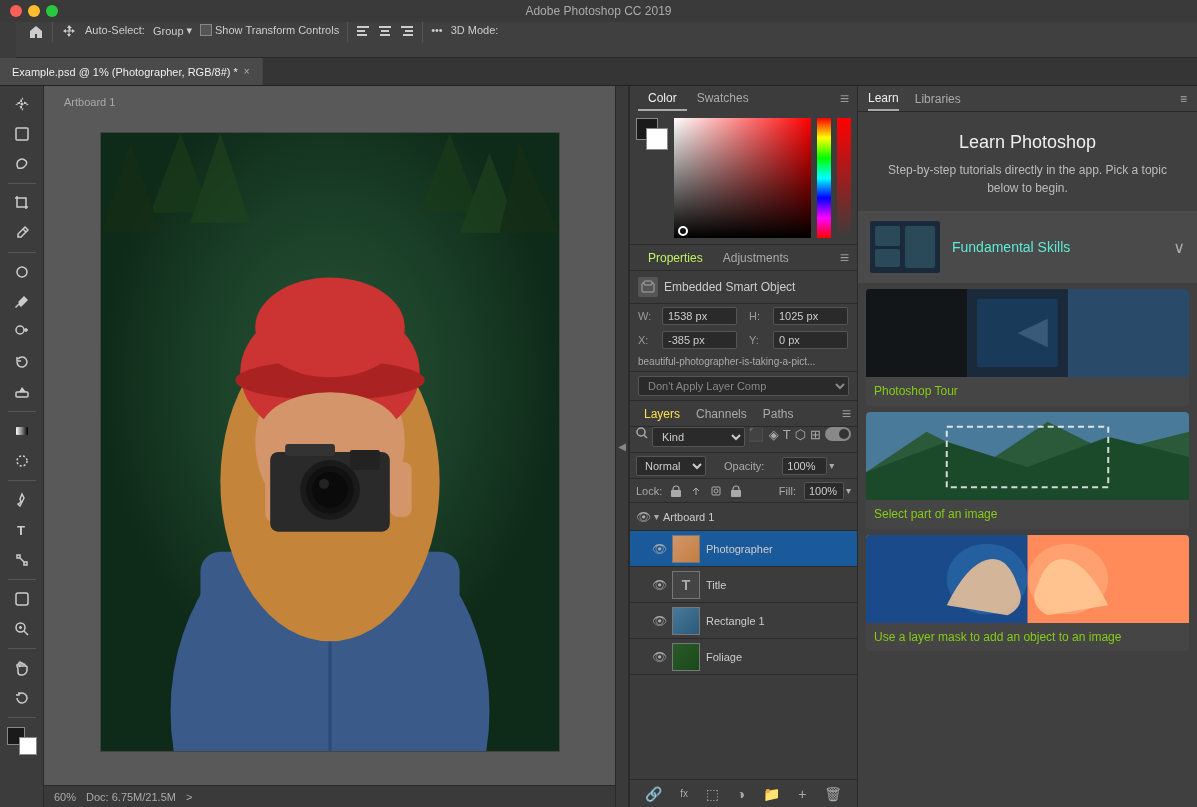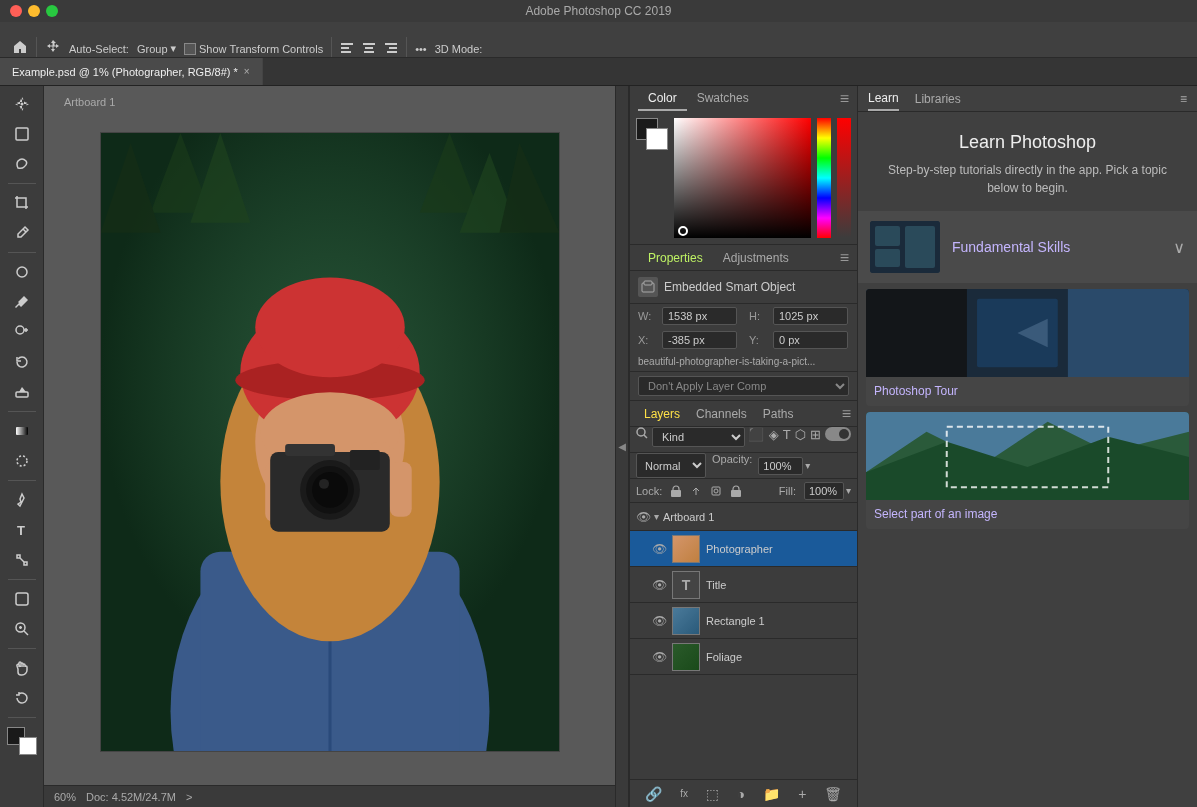--- a/index.html
+++ b/index.html
@@ -19,23 +19,24 @@
     .wc { width: 12px; height: 12px; border-radius: 50%; }
     .wc-close { background: #ff5f57; }
     .wc-min { background: #febc2e; }
     .wc-max { background: #28c840; }
 
     
     .toolbar {
       height: 36px;
       background: #404040;
       display: flex;
-      align-items: flex-end;
+      align-items: flex-start;
       padding: 0 8px;
       border-bottom: 1px solid #2a2a2a;
+      margin-left: 16px;
     }
     .toolbar-item { color: #ccc; font-size: 11px; display: flex; align-items: center; gap: 3px; padding: 2px 4px; border-radius: 2px; cursor: pointer; }
     .toolbar-sep { width: 1px; height: 20px; background: #555; margin: 0 4px; }
 
     
     .tab-bar {
       height: 28px;
       background: #353535;
       display: flex;
       align-items: stretch;
@@ -335,22 +336,23 @@
       background: #2a2a2a;
       border: 1px solid #555;
       color: #ccc;
       font-size: 11px;
       padding: 2px 5px;
       border-radius: 2px;
     }
     .layers-options {
       height: 26px;
       display: flex;
+      align-items: center;
       padding: 0 6px;
-      gap: 6px;
+      gap: 18px;
       border-bottom: 1px solid #2a2a2a;
       flex-shrink: 0;
     }
     .layers-mode {
       background: #2a2a2a;
       border: 1px solid #555;
       color: #ccc;
       font-size: 11px;
       padding: 2px 4px;
       border-radius: 2px;
@@ -478,38 +480,38 @@
       height: 52px;
       background: linear-gradient(135deg, #1a2a3a, #2a3a4a);
       border-radius: 3px;
       flex-shrink: 0;
       margin-right: 12px;
       overflow: hidden;
       display: flex;
       align-items: center;
       justify-content: center;
     }
-    .fundamental-title { font-size: 14px; color: #c4b5fd; flex: 1; }
+    .fundamental-title { font-size: 14px; color: #5eead4; flex: 1; }
     .fundamental-arrow { color: #aaa; font-size: 16px; margin-left: 8px; }
     .tutorial-card {
       margin: 6px 8px;
       border-radius: 4px;
       overflow: hidden;
       cursor: pointer;
     }
     .tutorial-thumb {
       width: 100%;
       height: 88px;
       background: #2a3a4a;
       position: relative;
       overflow: hidden;
     }
     .tutorial-title {
       font-size: 12px;
-      color: #c4b5fd;
+      color: #84cc16;
       padding: 6px 8px;
       background: #454545;
       line-height: 1.4;
     }
 
     
     .thumb-tour {
       background: linear-gradient(135deg, #1a2a3a 0%, #2a4a6a 50%, #1a3a5a 100%);
     }
     .thumb-layers {
@@ -779,21 +781,21 @@
 
           <rect x="185" y="312" width="50" height="12" fill="#333" rx="3"></rect>
 
           <rect x="250" y="318" width="30" height="20" fill="#222" rx="2"></rect>
         </svg>
       </div>
     </div>
 
     <div class="status-bar">
       <span>60%</span>
-      <span>Doc: 4.52M/24.7M</span>
+      <span>Doc: 6.75M/21.5M</span>
       <span>&gt;</span>
     </div>
   </div>
 
   <div class="collapse-handle">
     <span style="color:#888;font-size:10px;">◀</span>
   </div>
 
   <div class="right-panels">
 
@@ -1019,16 +1021,31 @@
             <rect x="0" y="0" width="320" height="60" fill="#4a7a9a"></rect>
             <polygon points="0,60 60,20 120,50 180,10 240,40 320,20 320,88 0,88" fill="#2a5a3a"></polygon>
             <polygon points="0,60 80,30 160,55 240,25 320,45 320,88 0,88" fill="#1a4a2a"></polygon>
 
             <rect x="80" y="15" width="160" height="60" fill="none" stroke="white" stroke-width="2" stroke-dasharray="6 4" opacity="0.8"></rect>
           </svg>
         </div>
         <div class="tutorial-title">Select part of an image</div>
       </div>
 
+      <div class="tutorial-card">
+        <div class="tutorial-thumb thumb-mask">
+          <svg width="100%" height="88" viewBox="0 0 320 88" preserveAspectRatio="xMidYMid slice">
+            <rect width="320" height="88" fill="#1a4a8a"></rect>
+
+            <rect x="160" y="0" width="160" height="88" fill="#ff8a5a"></rect>
+            <ellipse cx="200" cy="44" rx="40" ry="35" fill="#ffaa7a" opacity="0.7"></ellipse>
+            <ellipse cx="120" cy="44" rx="40" ry="35" fill="#2a6aaa" opacity="0.7"></ellipse>
+
+            <path d="M80 70 Q100 30 120 25 Q140 20 150 50 Q160 70 140 80 Z" fill="#ffcc99" opacity="0.8"></path>
+            <path d="M240 70 Q220 30 200 25 Q180 20 170 50 Q160 70 180 80 Z" fill="#ffcc99" opacity="0.8"></path>
+          </svg>
+        </div>
+        <div class="tutorial-title">Use a layer mask to add an object to an image</div>
+      </div>
     </div>
   </div>
 
 </div>
 
 </body></html>

